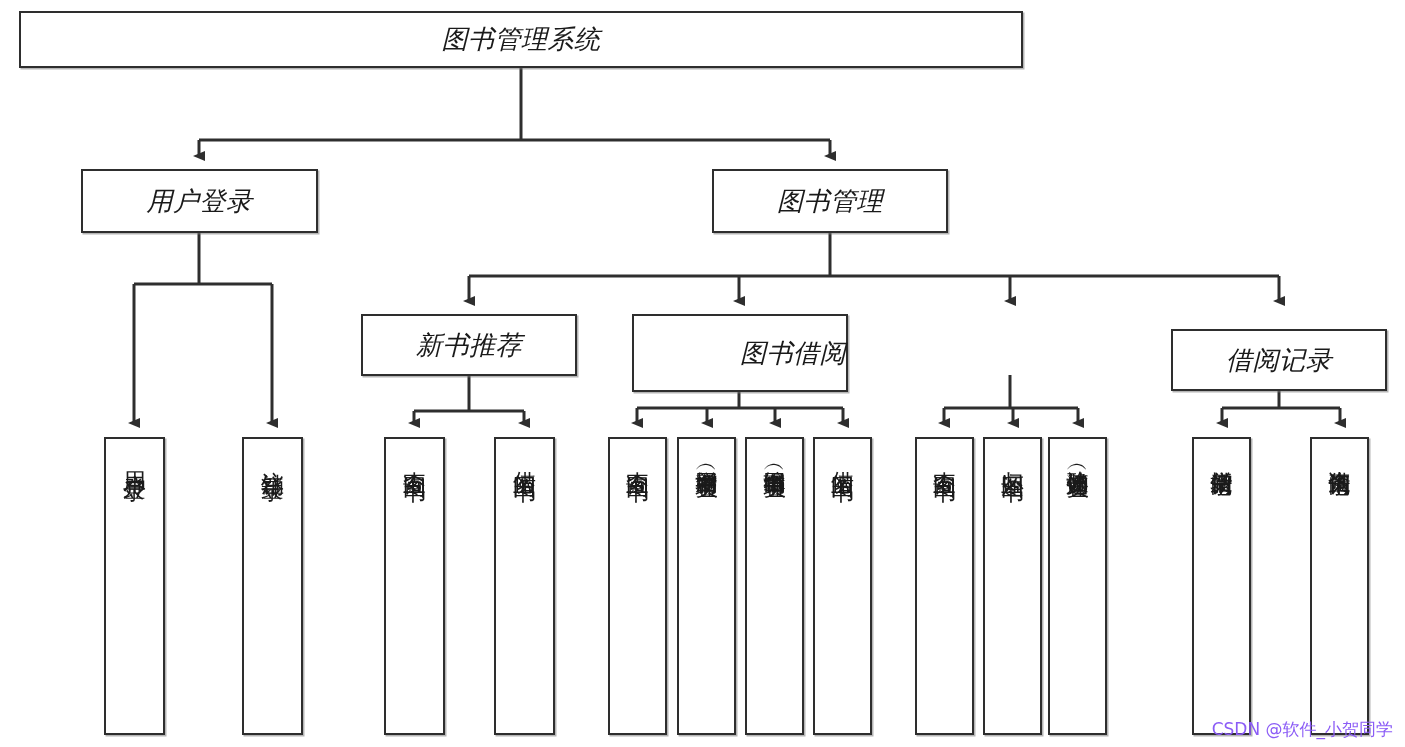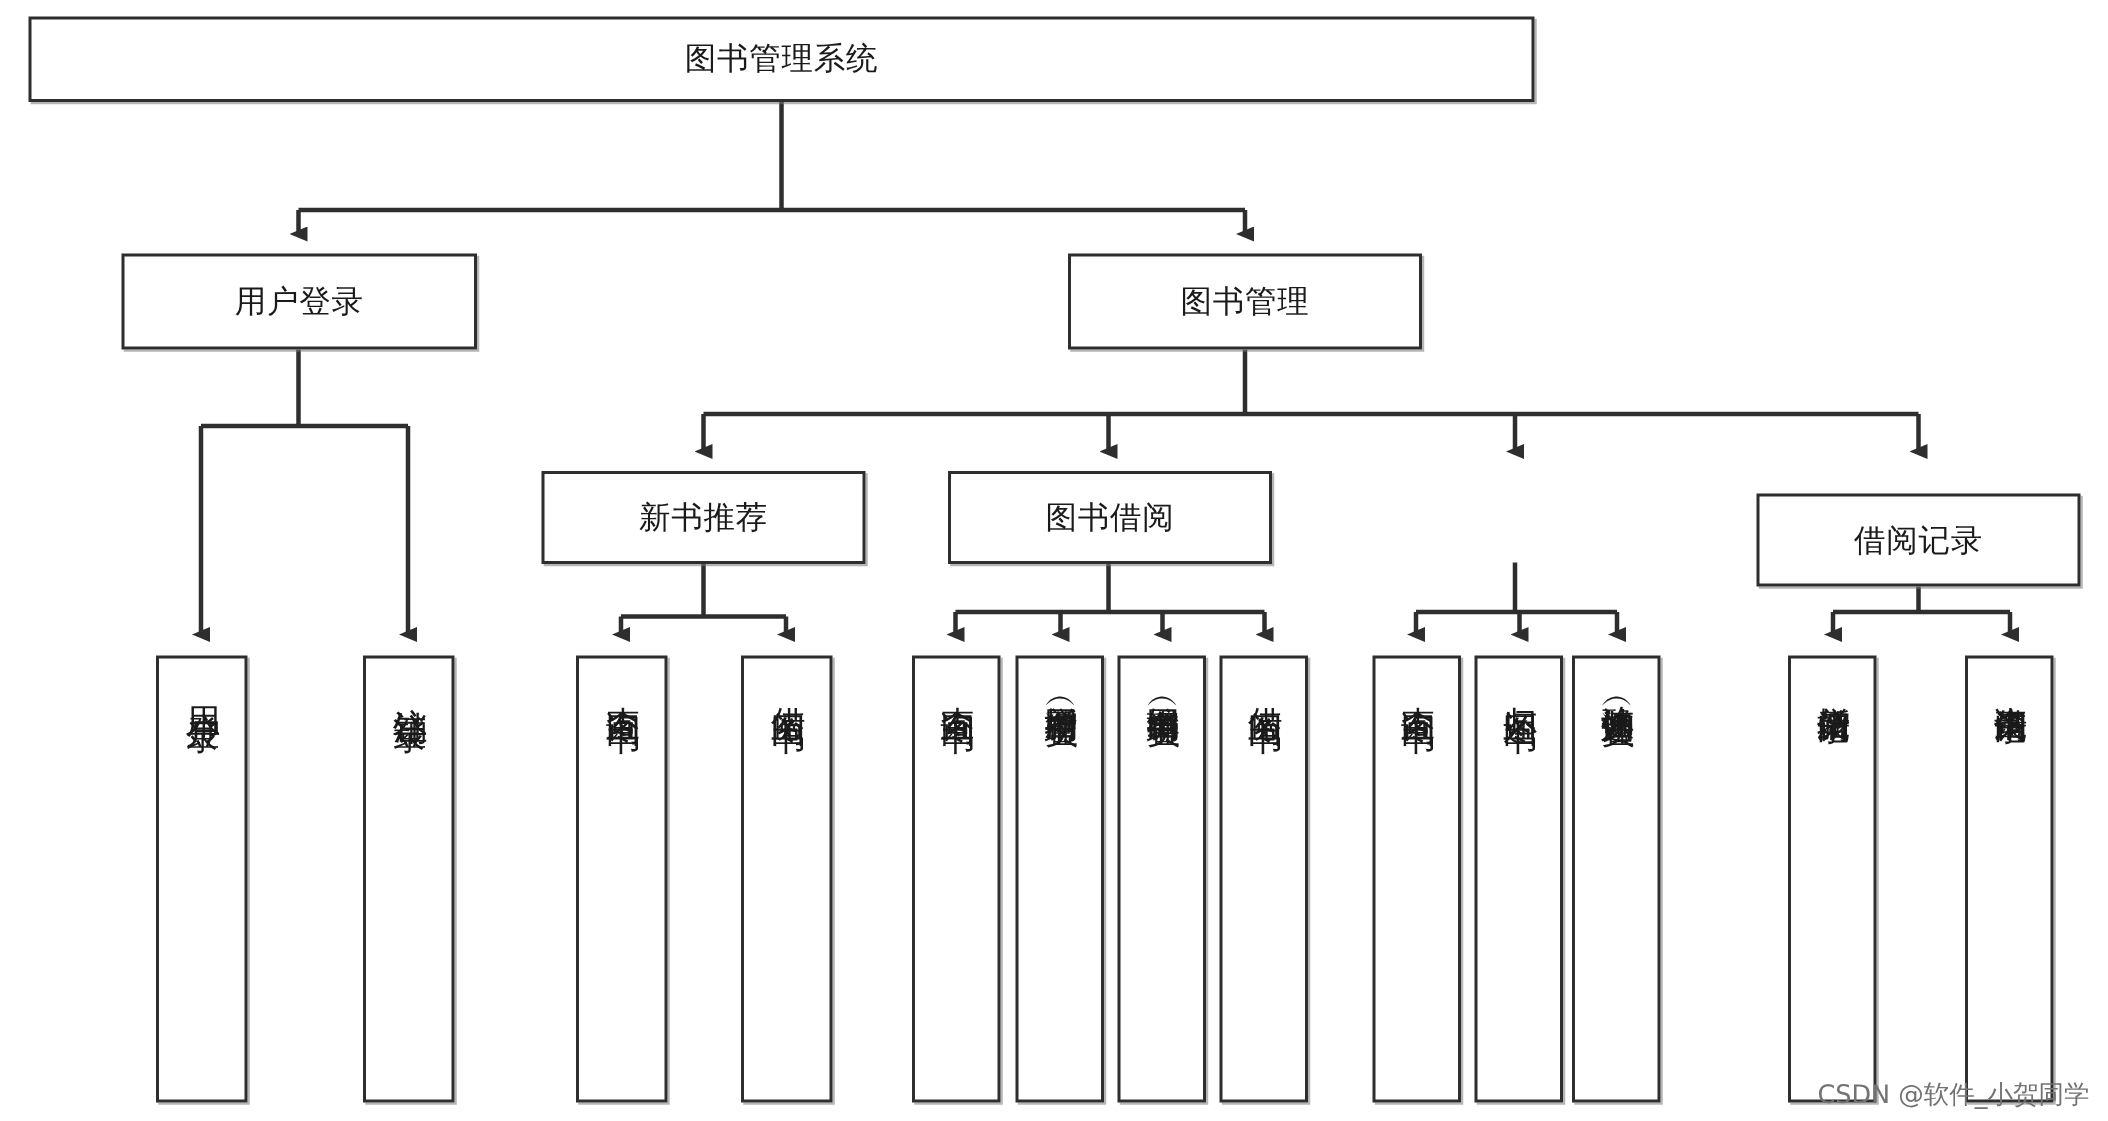--- a/index.html
+++ b/index.html
@@ -36,22 +36,23 @@
     text-align: center;
     color: #1a1a1a;
     box-shadow: 1.5px 1.5px 0 rgba(120,120,120,0.55);
   }
   .node .label {
     display: block;
     line-height: 1.18;
     letter-spacing: 0.5px;
   }
   .node.horizontal .label {
-    font-size: 21px;
+    font-size: 26px;
     white-space: nowrap;
+    font-style: italic;
   }
   .node.vertical {
     align-items: flex-start;
     padding-top: 14px;
   }
   .node.vertical .label {
     writing-mode: vertical-rl;
     text-orientation: upright;
     font-size: 23px;
     letter-spacing: 3px;
@@ -59,21 +60,21 @@
   }
   .node.vertical.tight .label {
     font-size: 22px;
     letter-spacing: 1px;
   }
   #watermark {
     position: absolute;
     right: 12px;
     bottom: 6px;
     font-size: 17px;
-    color: #737373;
+    color: #8b5cf6;
     white-space: nowrap;
     font-family: "DejaVu Sans", "Liberation Sans", sans-serif;
   }
 </style>
 </head>
 <body>
 
 <div id="canvas">
 
   <svg id="edges" viewBox="0 0 1405 747">
@@ -133,21 +134,21 @@
   <div class="node horizontal" style="left:81px; top:169px; width:237px; height:64px;">
     <span class="label">用户登录</span>
   </div>
   <div class="node horizontal" style="left:712px; top:169px; width:236px; height:64px;">
     <span class="label">图书管理</span>
   </div>
 
   <div class="node horizontal" style="left:361px; top:314px; width:216px; height:62px;text-align:center;">
     <span class="label">新书推荐</span>
   </div>
-  <div class="node horizontal" style="left:632px; top:314px; width:216px; height:62px;">
+  <div class="node horizontal" style="left:632px; top:314px; width:216px; height:78px;justify-content:flex-end;">
     <span class="label">图书借阅</span>
   </div>
   <div class="node horizontal" style="left:1171px; top:314px; width:216px; height:62px;margin-top:15px;">
     <span class="label">借阅记录</span>
   </div>
 
   <div class="node vertical" style="left:104px; top:437px; width:61px; height:298px;">
     <span class="label">用户登录</span>
   </div>
   <div class="node vertical" style="left:242px; top:437px; width:61px; height:298px;">

